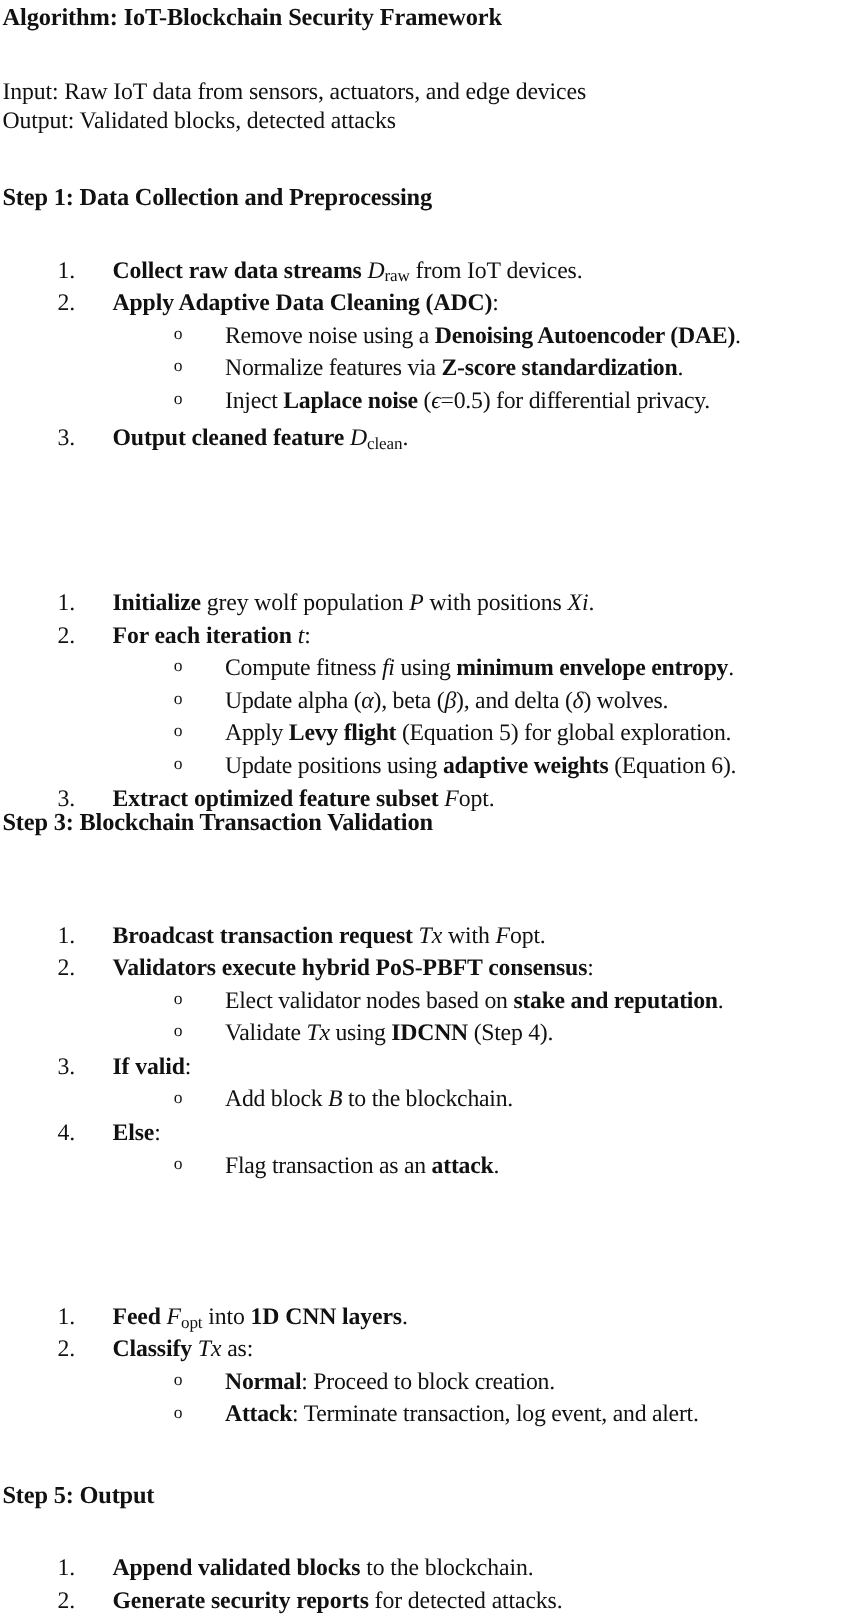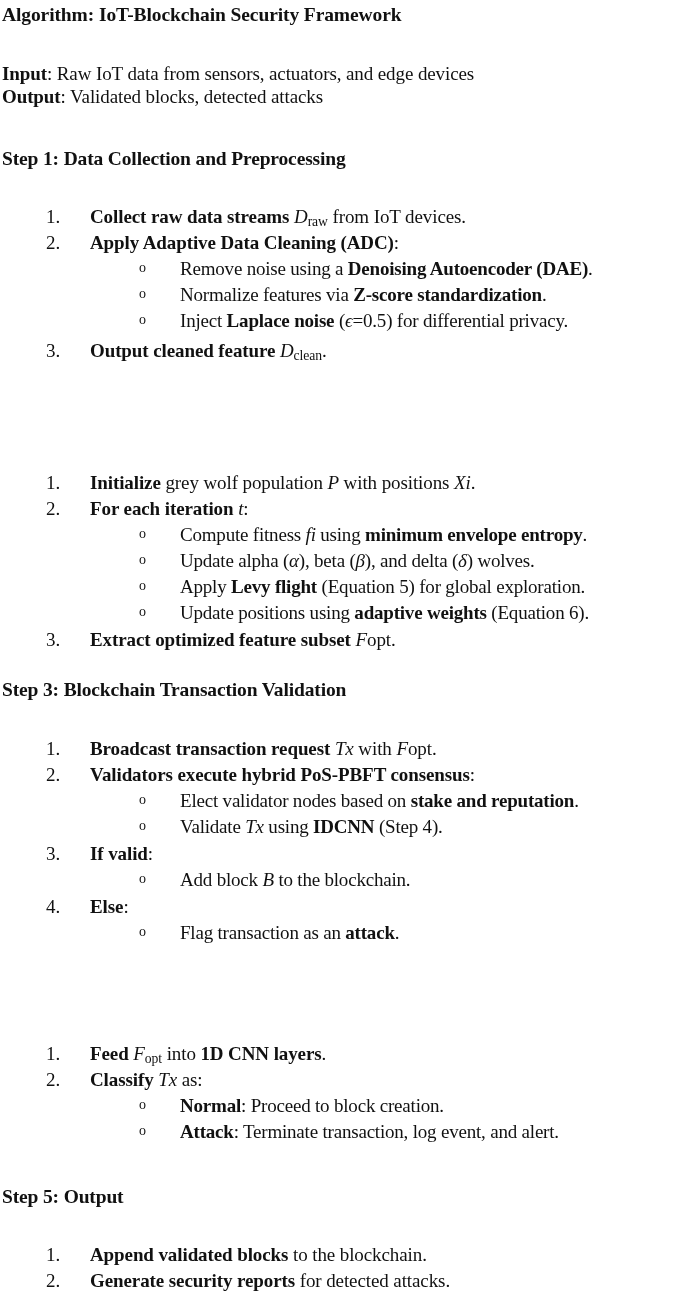--- a/index.html
+++ b/index.html
@@ -34,21 +34,21 @@
     letter-spacing: -0.1px;
     white-space: nowrap;
   }
   .io-line {
     position: absolute;
     left: 2px;
     font-size: 19px;
     white-space: nowrap;
     letter-spacing: -0.1px;
   }
-  .io-line .lbl { font-weight: bold; }
+  .io-line .lbl { font-weight: normal; }
 
   .step-head {
     position: absolute;
     left: 2px;
     font-size: 19.5px;
     font-weight: bold;
     letter-spacing: -0.15px;
     white-space: nowrap;
   }
 
@@ -165,21 +165,21 @@
   </div>
   <div class="sub-row" style="top:602px;">
     <span class="marker">o</span>
     <span class="body">Update positions using <b>adaptive weights</b> (Equation 6).</span>
   </div>
   <div class="num-row" style="top:629px;">
     <span class="marker">3.</span>
     <span class="body"><b>Extract optimized feature subset</b> <i>F</i>opt.</span>
   </div>
 
-  <div class="step-head" style="top:679px;text-align:right;">Step 3: Blockchain Transaction Validation</div>
+  <div class="step-head" style="top:648px;text-align:right;">Step 3: Blockchain Transaction Validation</div>
 
   <div class="num-row" style="top:738px;">
     <span class="marker">1.</span>
     <span class="body"><b>Broadcast transaction request</b> <i>T</i><i>x</i> with <i>F</i>opt.</span>
   </div>
   <div class="num-row" style="top:764px;">
     <span class="marker">2.</span>
     <span class="body"><b>Validators execute hybrid PoS-PBFT consensus</b>:</span>
   </div>
   <div class="sub-row" style="top:790px;">

